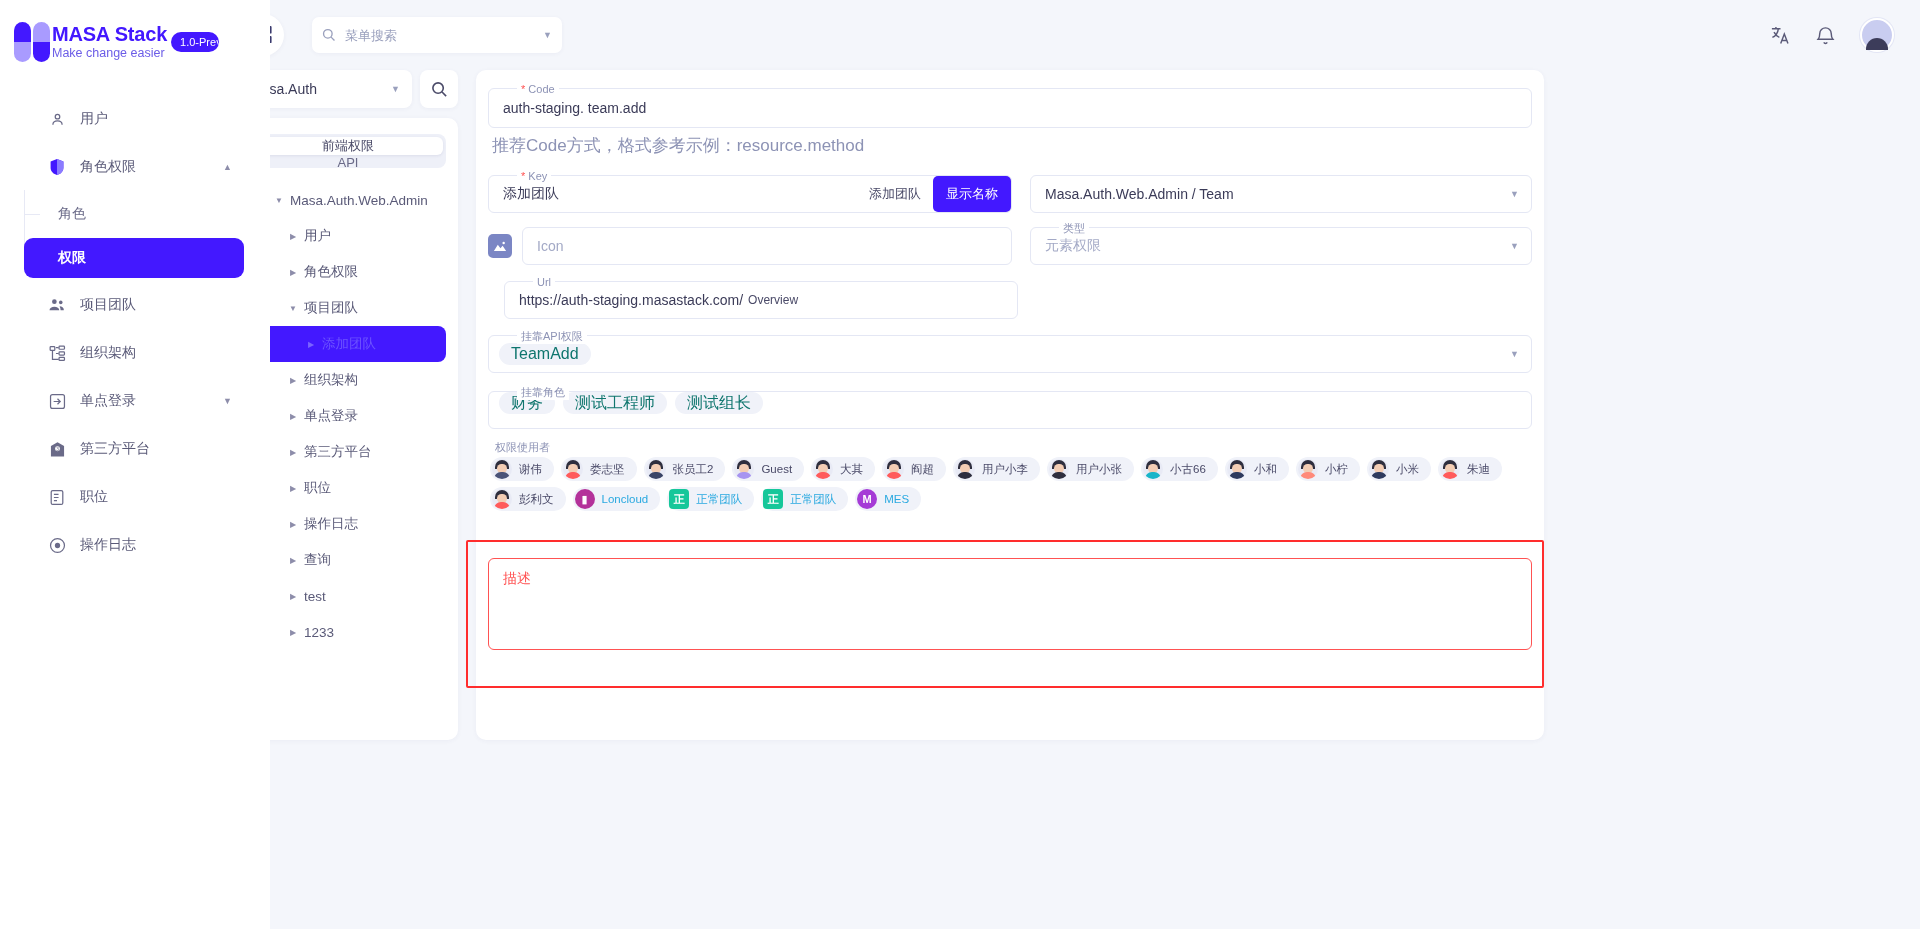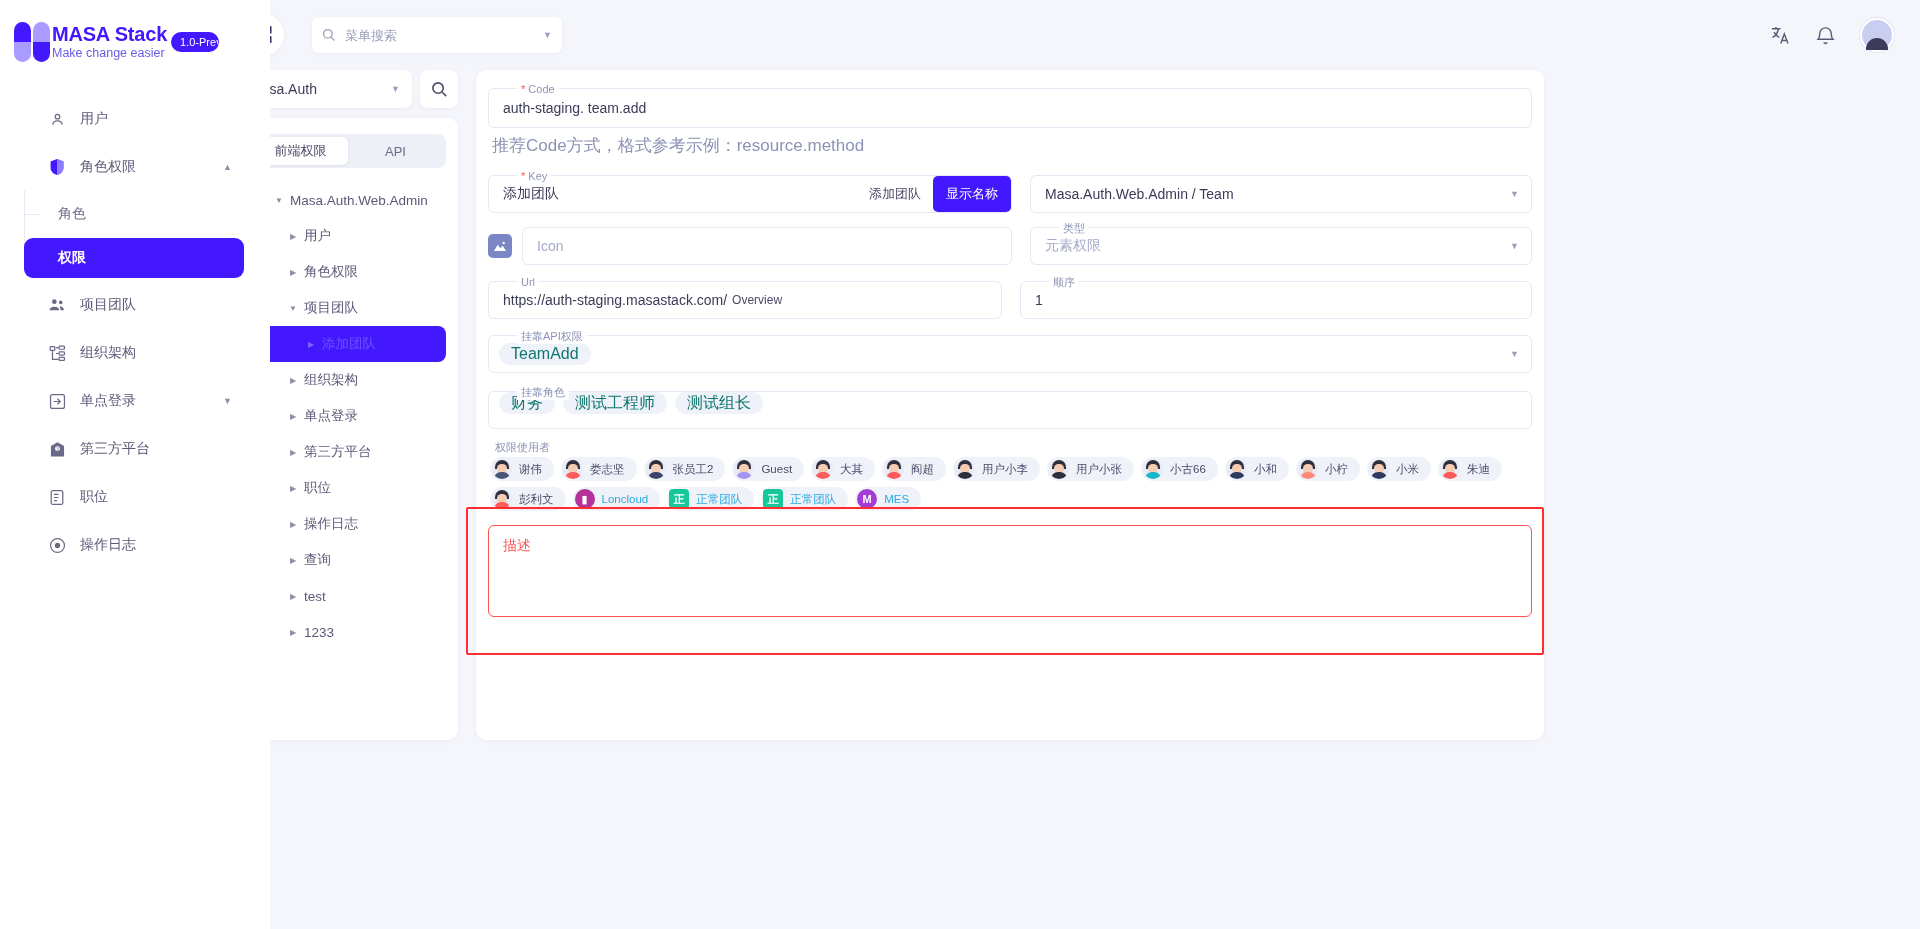--- a/index.html
+++ b/index.html
@@ -103,21 +103,21 @@
   .tree-select .cv { font-size:9px; color:#9aa0bd; }
   .tree-search-btn {
     width:38px; height:38px; background:#fff; border-radius:8px; display:flex;
     align-items:center; justify-content:center; cursor:pointer; box-shadow:0 1px 4px rgba(60,60,120,.05);
   }
   .tree-body {
     margin-top:10px; background:#fff; border-radius:10px; height:622px; padding:16px 12px;
     box-shadow:0 1px 5px rgba(60,60,120,.05);
   }
   .tabs {
-    display:flex; background:#eef0f8; border-radius:8px; padding:3px; height:34px;
+    display:flex; background:#eef0f8; border-radius:8px; padding:3px; height:34px;flex-direction:column;
   }
   .tab {
     flex:1; display:flex; align-items:center; justify-content:center; border-radius:6px;
     font-size:13px; color:#6a6a88; cursor:pointer;
   }
   .tab.active { background:#fff; color:#4a4a68; box-shadow:0 1px 3px rgba(60,60,120,.1); }
   .tree-list { margin-top:14px; }
   .tree-row {
     display:flex; align-items:center; height:36px; border-radius:8px; font-size:13.5px;
     color:#5a5a78; cursor:pointer; margin-bottom:0px;
@@ -495,30 +495,26 @@
         </div>
       </div>
       <div class="fld" style="flex:1; height:38px;">
         <span class="lg">类型</span>
         <div class="fld-val ph" style="height:100%;">元素权限</div>
         <span class="sel-caret">▼</span>
       </div>
     </div>
 
     <div class="row" style="margin-top:16px;">
-      <div class="fld" style="flex:0 0 514px; height:38px; margin-left:0;">
+      <div class="fld" style="flex:0 0 514px; height:38px; margin-left:16px;">
         <span class="lg">Url</span>
         <div class="fld-val" style="height:100%;">
           <span>https://auth-staging.masastack.com/</span>
           <span style="font-size:12px; color:#4a4a68; margin-left:5px;">Overview</span>
         </div>
-      </div>
-      <div class="fld" style="flex:1; height:38px;">
-        <span class="lg">顺序</span>
-        <div class="fld-val" style="height:100%;">1</div>
       </div>
     </div>
 
     <div class="fld" style="margin-top:16px; height:38px;">
       <span class="lg">挂靠API权限</span>
       <div style="display:flex; align-items:center; height:100%; padding-left:10px;">
         <span class="chip">TeamAdd</span>
       </div>
       <span class="sel-caret">▼</span>
     </div>
@@ -659,21 +655,21 @@
             <span class="badge-sq" style="background: rgb(22, 199, 154);">正</span>
             <span class="link-label">正常团队</span>
           </span>
           <span class="user-chip">
             <span class="badge-rd" style="background: rgb(165, 59, 214);">M</span>
             <span class="link-label">MES</span>
           </span>
         </div>
     </div>
 
-    <div style="position:relative; margin-top:20px;">
+    <div style="position:relative; margin-top:53px;">
       <div class="err-outline"></div>
       <div class="desc-box">
         <span>描述</span>
       </div>
     </div>
   </section>
 
 
 </div>
 

